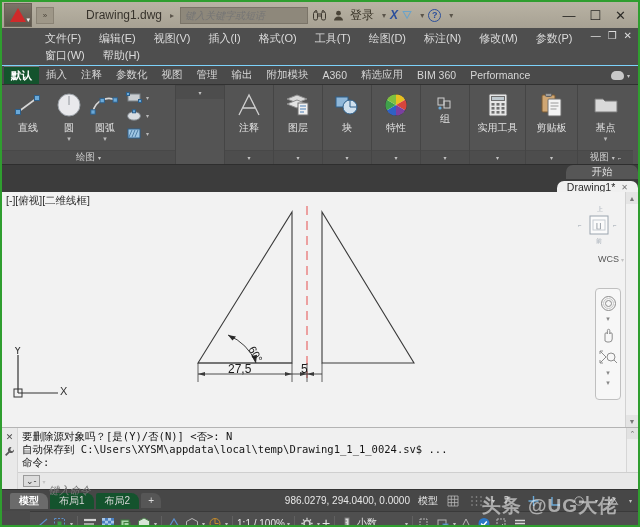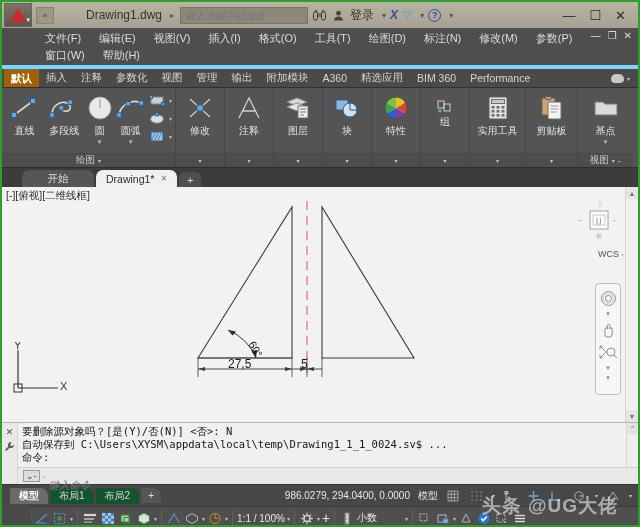--- a/index.html
+++ b/index.html
@@ -46,33 +46,33 @@
   .signin { font-size:12px; color:#3a3529; }
   .x-mark { color:#2b4f9c; font-weight:bold; font-size:12px; font-style:italic;}
   .tri-mark { color:#6ba3c9; font-size:12px; }
   .help-circ { width:13px;height:13px;border-radius:50%;border:1.5px solid #2b4f9c;color:#2b4f9c;font-size:9px;display:flex;align-items:center;justify-content:center;font-weight:bold;}
   .wbtns { margin-left:auto; display:flex; align-items:center; gap:14px; padding-right:10px; color:#2b2a26; }
   .wbtn { font-size:13px; cursor:default; }
 
   
   .menubar {
     background:#4e4e4e; padding:2px 0 1px 34px; position:relative;
-    border-bottom:4px solid #7dd3fc;
+    border-bottom:1px solid #7dd3fc;
   }
   .menurow { display:flex; flex-wrap:wrap; gap:0; }
   .menu-item { font-size:11px; color:#dcdcdc; padding:1px 9px; white-space:nowrap; }
   .mini-win { position:absolute; right:6px; top:2px; display:flex; gap:7px; color:#ddd; font-size:10px; }
 
   
   .ribbon-tabs {
     height:19px; background:#4a4a4a; display:flex; align-items:stretch;
     border-bottom:1px solid #313131; padding-left:2px;
   }
   .rtab { font-size:10.5px; padding:2px 7px; color:#d6d6d6; white-space:nowrap; display:flex; align-items:center;}
-  .rtab.active { background:#a16207; color:#fff; font-weight:bold; border-top:1px solid #6e6e6e;}
+  .rtab.active { background:#14532d; color:#fff; font-weight:bold; border-top:1px solid #6e6e6e;}
   .rtab-right { margin-left:auto; display:flex; align-items:center; gap:3px; padding-right:8px; }
   .cloud-ic { width:13px;height:9px;background:#c8c8c8;border-radius:5px 5px 4px 4px; }
 
   
   .ribbon {
     height:80px; background:#545454; display:flex; align-items:stretch;
     border-bottom:1px solid #2e2e2e;
   }
   .panel { display:flex; flex-direction:column; border-right:1px solid #454545; position:relative; }
   .panel-body { flex:1; display:flex; align-items:flex-start; padding:3px 3px 0 3px; gap:1px; }
@@ -81,21 +81,21 @@
   .bigbtn { width:46px; display:flex; flex-direction:column; align-items:center; gap:1px; padding-top:2px;}
   .bigbtn .lbl { font-size:10px; color:#e3e3e3; white-space:nowrap; }
   .bigbtn .dd { font-size:7px; color:#bbb; line-height:5px; }
   .ic { width:30px; height:30px; display:flex; align-items:center; justify-content:center; position:relative; }
   .smallcol { display:flex; flex-direction:column; gap:1px; padding-top:1px;}
   .smallrow { display:flex; align-items:center; gap:2px; }
   .sic { width:20px;height:17px; display:flex;align-items:center;justify-content:center; }
   .dcar { font-size:6px; color:#b9b9b9; }
 
   
-  .doctabs { height:19px; background:#3c3c3c; display:flex; align-items:flex-end; padding-left:20px; gap:2px;}
+  .doctabs { height:27px; background:#3c3c3c; display:flex; align-items:flex-end; padding-left:20px; gap:2px;flex-direction:column;}
   .dtab {
     height:17px; min-width:72px; padding:0 10px; background:#565656; color:#dcdcdc;
     font-size:10.5px; display:flex; align-items:center; justify-content:center;
     border-radius:7px 7px 0 0; gap:6px;
   }
   .dtab.active { background:#f0f0f0; color:#2b2b2b; }
   .dtab .xs { font-size:8px; color:#777; }
   .dtab-plus { width:22px; height:15px; background:#4f4f4f; color:#d9d9d9; font-size:11px;
                display:flex;align-items:center;justify-content:center; border-radius:6px 6px 0 0;}
 
@@ -248,31 +248,20 @@
           <div class="ic">
             <svg width="28" height="24" viewBox="0 0 28 24">
               <line x1="4" y1="19" x2="23" y2="5" stroke="#d7d7d7" stroke-width="1.6"></line>
               <rect x="1.5" y="16.5" width="5" height="5" fill="#6aa9d8" stroke="#2d5f8a"></rect>
               <rect x="20.5" y="2.5" width="5" height="5" fill="#6aa9d8" stroke="#2d5f8a"></rect>
             </svg>
           </div>
           <span class="lbl">直线</span>
         </div>
 
-        <div class="bigbtn">
-          <div class="ic">
-            <svg width="30" height="24" viewBox="0 0 30 24">
-              <path d="M3 19 C3 6, 18 3, 21 10 C23 16, 14 17, 12 12" fill="none" stroke="#d7d7d7" stroke-width="1.6"></path>
-              <rect x="0.8" y="16.8" width="4.4" height="4.4" fill="#6aa9d8" stroke="#2d5f8a"></rect>
-              <rect x="10" y="9.6" width="4.4" height="4.4" fill="#6aa9d8" stroke="#2d5f8a"></rect>
-              <rect x="19" y="4" width="4.4" height="4.4" fill="#6aa9d8" stroke="#2d5f8a"></rect>
-            </svg>
-          </div>
-          <span class="lbl">多段线</span>
-        </div>
 
         <div class="bigbtn" style="width:34px">
           <div class="ic">
             <svg width="26" height="26" viewBox="0 0 26 26">
               <circle cx="13" cy="13" r="11" fill="#e9e9ec" stroke="#9aa0a6"></circle>
               <line x1="13" y1="13" x2="13" y2="4" stroke="#8f949a" stroke-width="1"></line>
             </svg>
           </div>
           <span class="lbl">圆</span>
           <span class="dd">▾</span>
@@ -322,31 +311,20 @@
           </div>
         </div>
       </div>
       <div class="panel-foot">
         <span>绘图</span>
         <span class="car">▾</span>
       </div>
     </div>
 
     <div class="panel" style="width:49px">
-      <div class="panel-body" style="justify-content:center">
-        <div class="bigbtn">
-          <div class="ic">
-            <svg width="30" height="26" viewBox="0 0 30 26">
-              <path d="M5 4 L25 22 M25 4 L5 22" stroke="#cfcfcf" stroke-width="1.3"></path>
-              <rect x="12" y="10" width="6" height="6" fill="#6aa9d8" stroke="#2d5f8a"></rect>
-            </svg>
-          </div>
-          <span class="lbl">修改</span>
-        </div>
-      </div>
       <div class="panel-foot">
         <span class="car">▾</span>
       </div>
     </div>
 
     <div class="panel" style="width:49px">
       <div class="panel-body" style="justify-content:center">
         <div class="bigbtn">
           <div class="ic">
             <svg width="28" height="26" viewBox="0 0 28 26">

